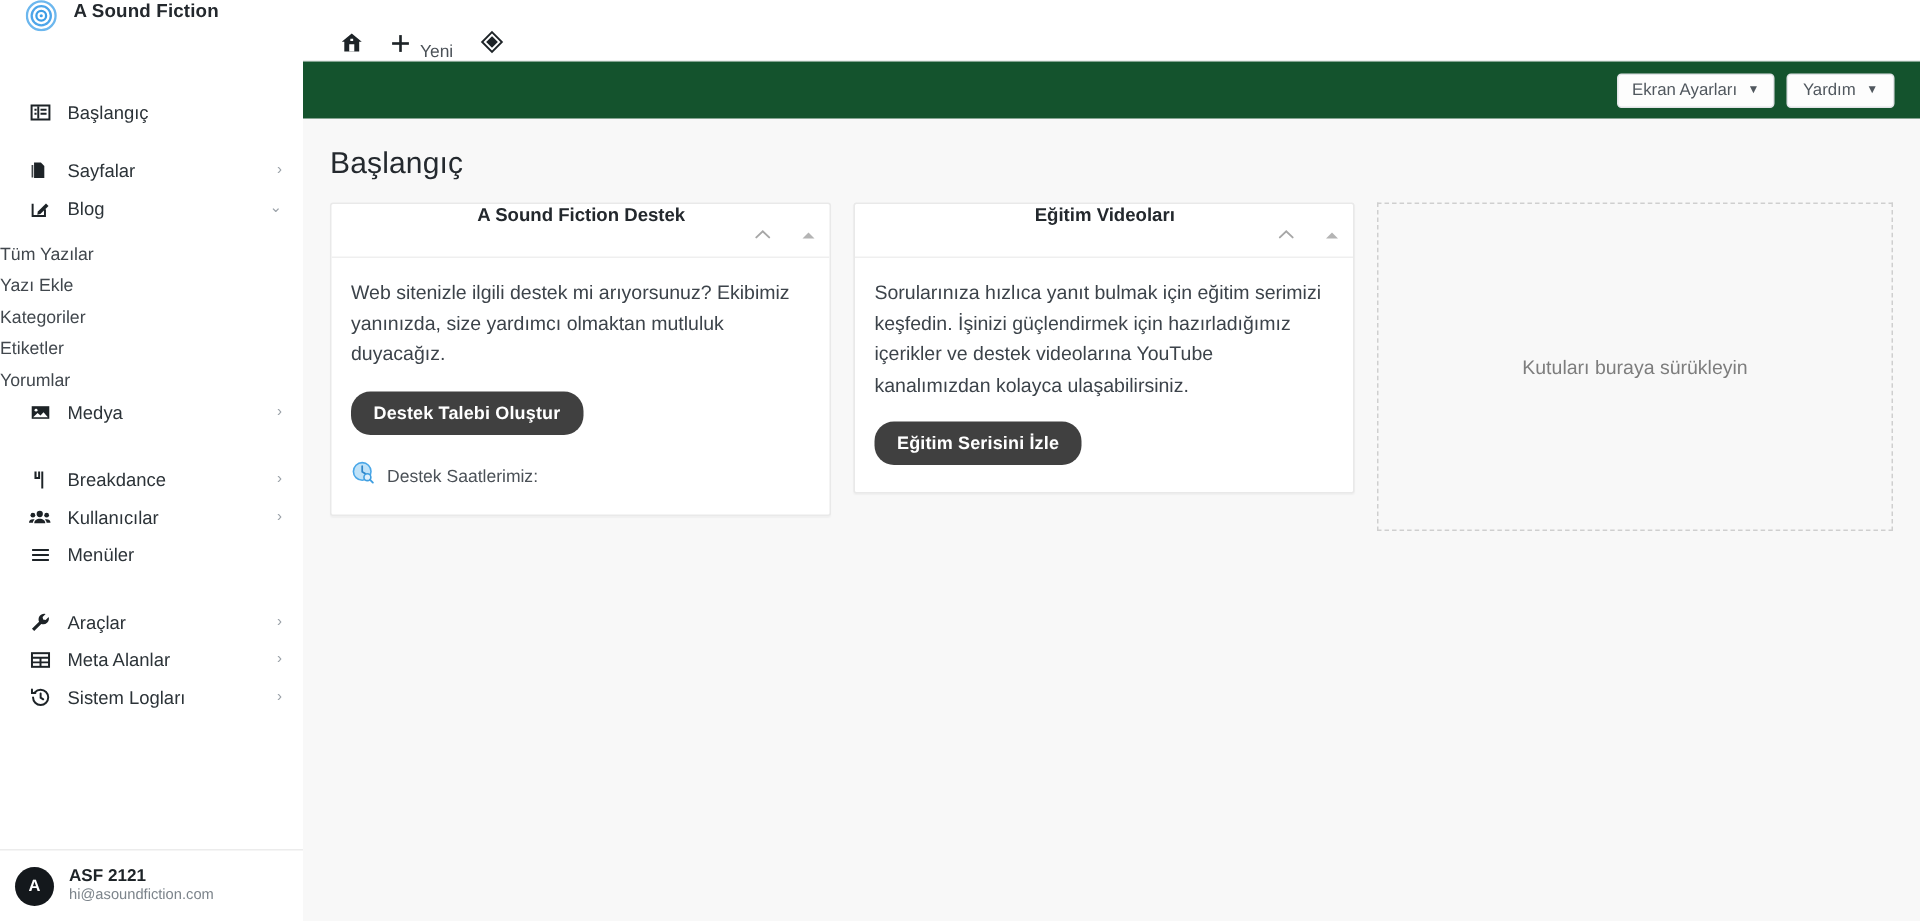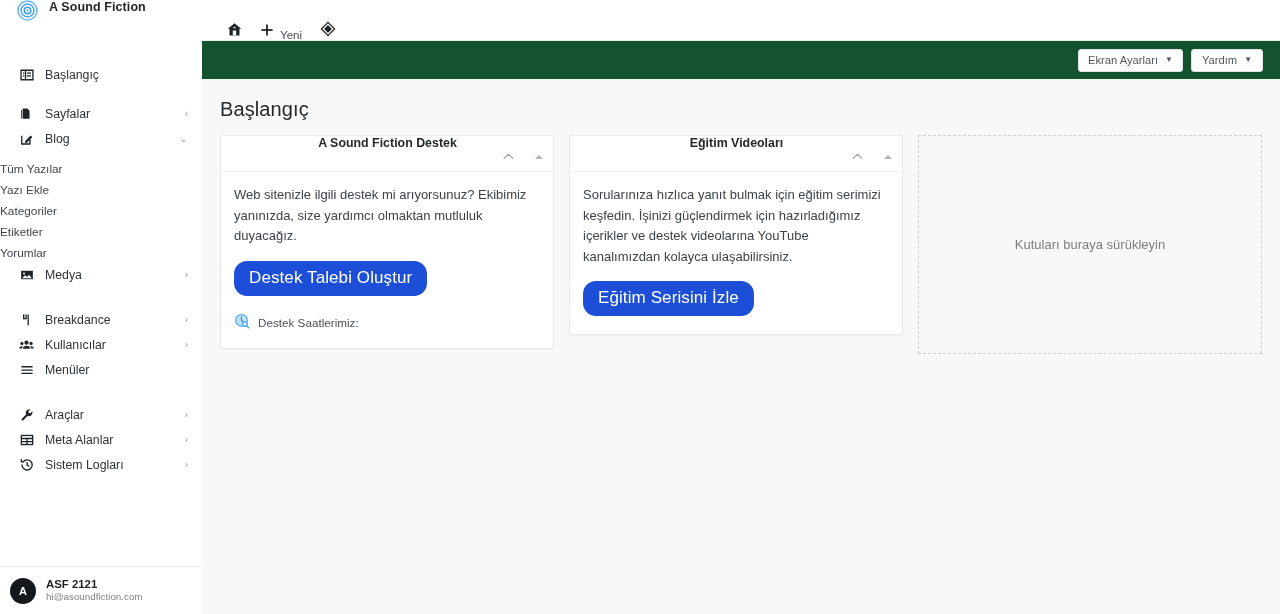--- a/index.html
+++ b/index.html
@@ -145,24 +145,24 @@
     border-left: 4px solid transparent;
     border-right: 4px solid transparent;
     border-bottom: 4px solid #b4b4b4;
   }
   .card-body { padding: 13px 13px 15px 13px; }
   .card-body p {
     font-size: 13px; line-height: 1.58; color: #3c434a;
   }
   .btn-primary {
     display: inline-block; margin-top: 14px;
-    background: #1d4ed8; color: #ffffff;
+    background: #404040; color: #ffffff;
     border: none; border-radius: 13px;
     padding: 7px 15px 8px 15px;
-    font-size: 17px; font-weight: 400;
+    font-size: 12px; font-weight: 700;
     font-family: "Liberation Sans", sans-serif;
     cursor: pointer; letter-spacing: .1px;
   }
   .hours-row {
     display: flex; align-items: center; gap: 8px;
     margin-top: 17px;
   }
   .hours-lbl { font-size: 11.7px; color: #4b5157; }
   .hours-val { font-size: 11.7px; color: #1d2327; font-weight: 700; }
 

